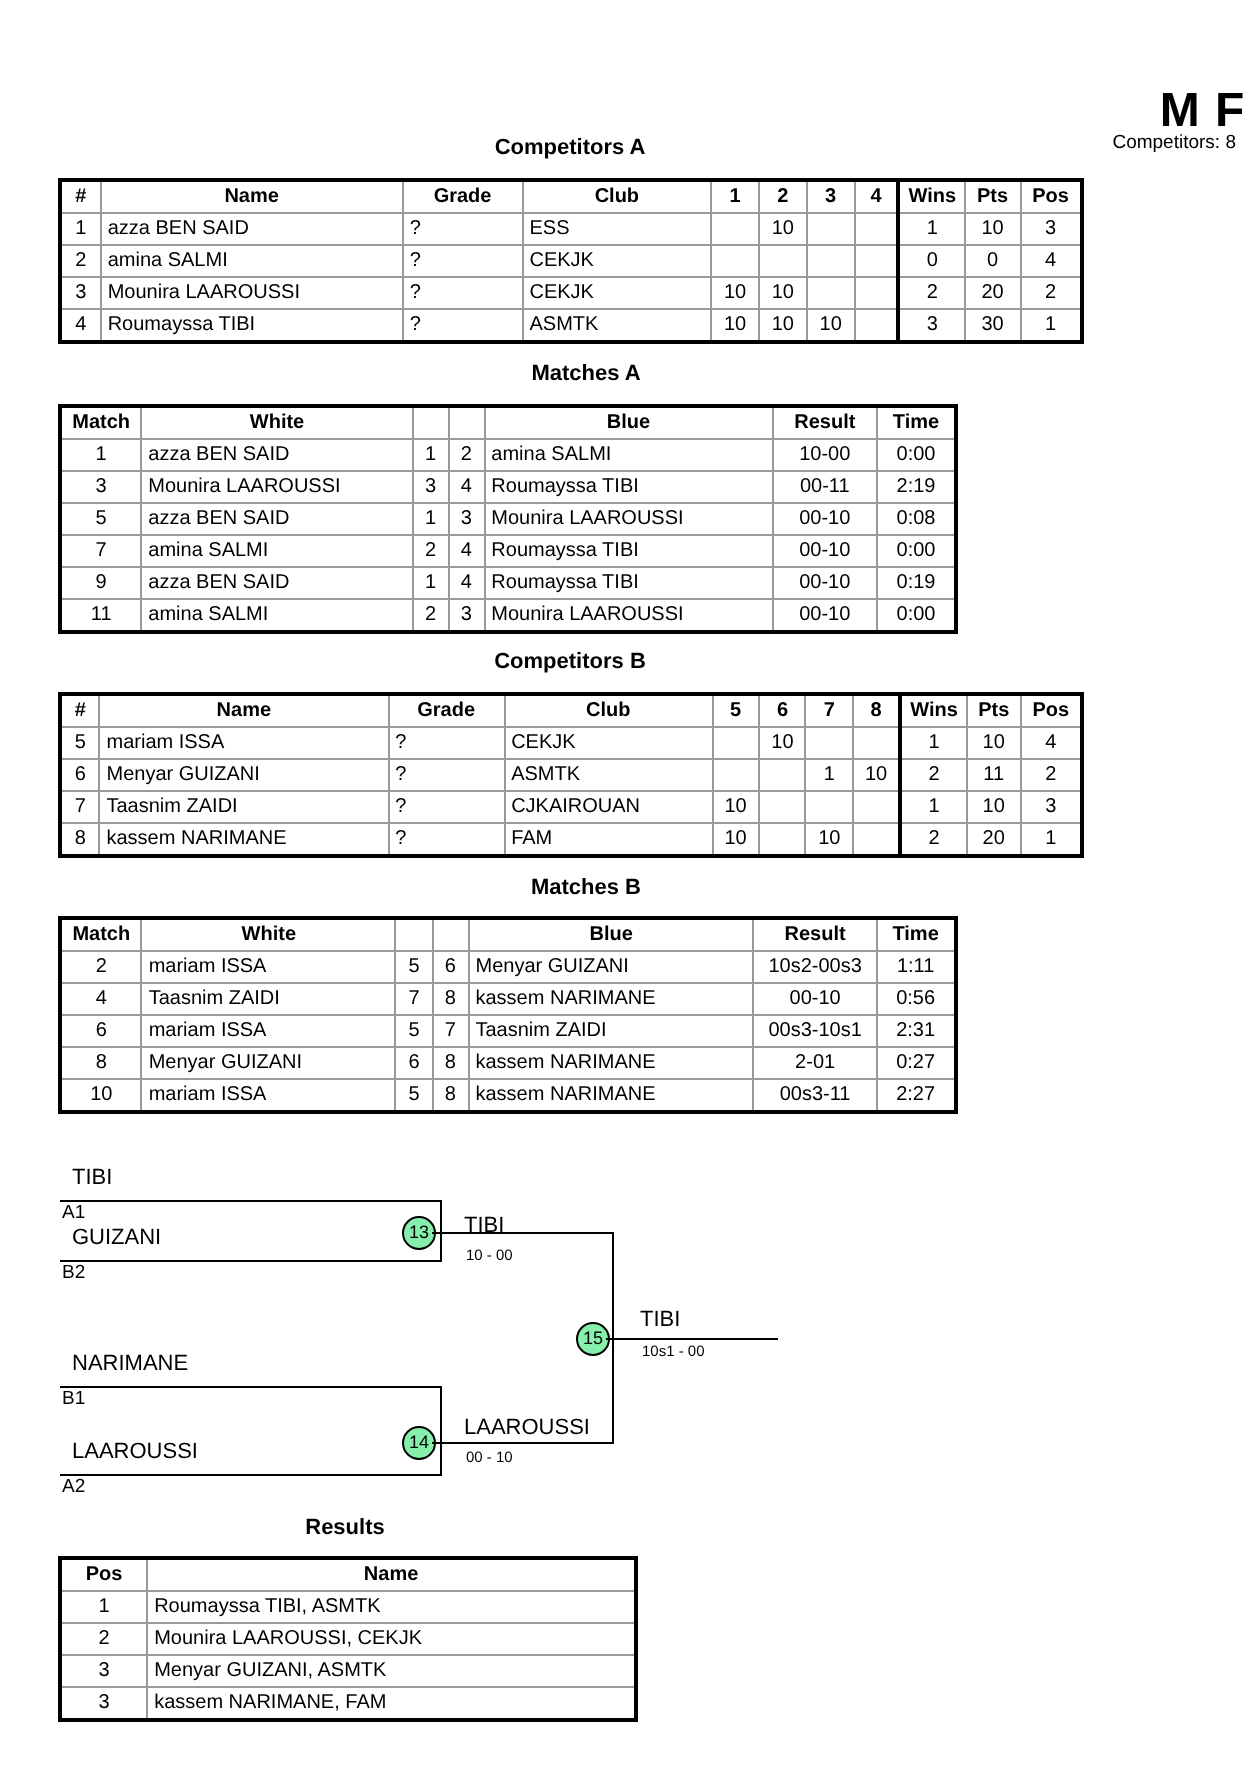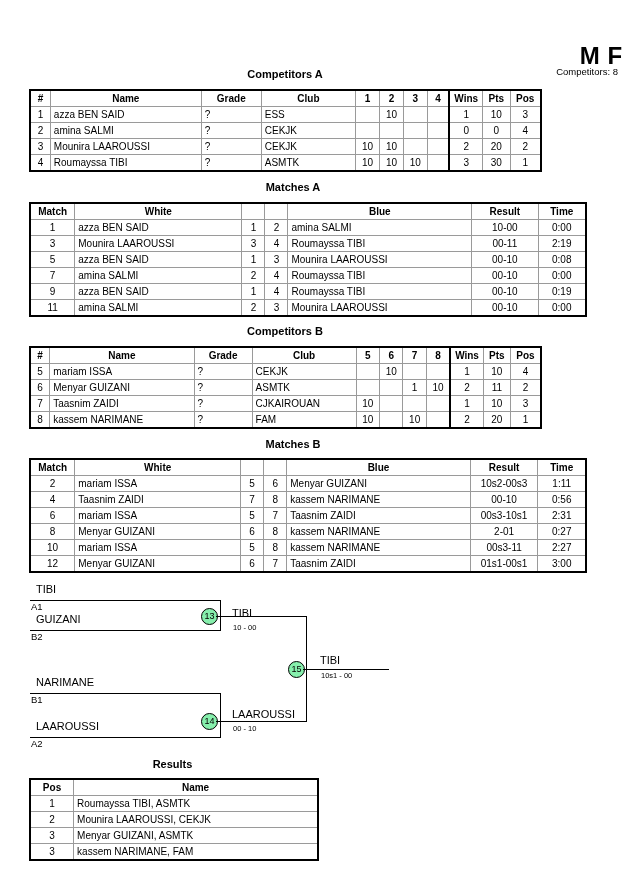--- a/index.html
+++ b/index.html
@@ -77,21 +77,21 @@
   .tbl-competitors .col-num   { width: 18px; }
   .tbl-competitors .col-name  { width: 178px; }
   .tbl-competitors .col-grade { width: 70px; margin-top: 48px; }
   .tbl-competitors .col-club  { width: 125px; }
   .tbl-competitors .col-sc    { width: 21px; }
   .tbl-competitors .col-wins  { width: 27px; }
   .tbl-competitors .col-pts   { width: 24px; }
   .tbl-competitors .col-pos   { width: 27px; }
 
   
-  .tbl-matches { width: 558px; }
+  .tbl-matches { width: 450px; }
   .tbl-matches .col-match  { width: 38px; }
   .tbl-matches .col-white  { width: 166px; margin-left: 32px; }
   .tbl-matches .col-w      { width: 17px; }
   .tbl-matches .col-b      { width: 17px; }
   .tbl-matches .col-blue   { width: 184px; }
   .tbl-matches .col-result { width: 62px; }
   .tbl-matches .col-time   { width: 42px; }
 
   
   .tbl-results { width: 290px; }
@@ -411,29 +411,20 @@
       </tr>
       <tr>
         <td class="col-match c-center">10</td>
         <td class="col-white c-left">mariam ISSA</td>
         <td class="col-w c-center">5</td>
         <td class="col-b c-center">8</td>
         <td class="col-blue c-left">kassem NARIMANE</td>
         <td class="col-result c-center">00s3-11</td>
         <td class="col-time c-center">2:27</td>
       </tr>
-      <tr>
-        <td class="col-match c-center">12</td>
-        <td class="col-white c-left">Menyar GUIZANI</td>
-        <td class="col-w c-center">6</td>
-        <td class="col-b c-center">7</td>
-        <td class="col-blue c-left">Taasnim ZAIDI</td>
-        <td class="col-result c-center">01s1-00s1</td>
-        <td class="col-time c-center">3:00</td>
-      </tr>
     </tbody>
 </table>
 
 <div class="bracket">
 
   <div class="bk-name" style="left:36px; top:3px;">TIBI</div>
   <div class="bk-line bk-h" style="left:30px; top:20px; width:190px;"></div>
   <div class="bk-seed" style="left:31px; top:21px;">A1</div>
 
   <div class="bk-name" style="left:36px; top:33px;">GUIZANI</div>

